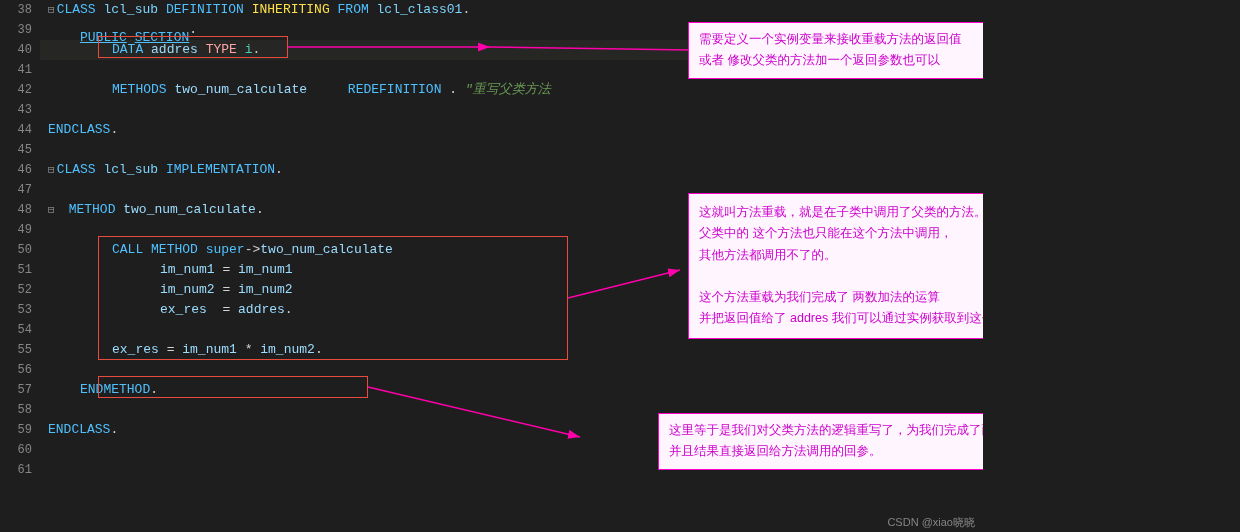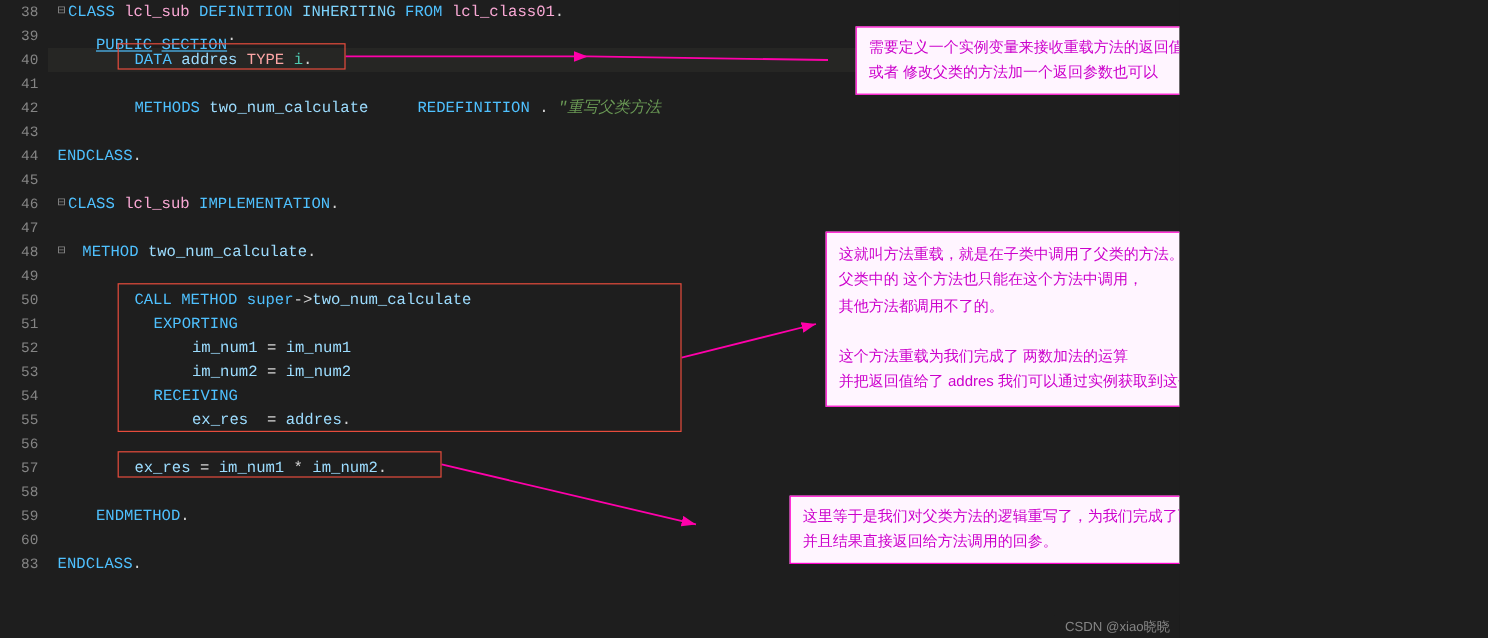--- a/index.html
+++ b/index.html
@@ -60,25 +60,25 @@
     .kw-type { color: #fca5a5; }
     .kw-methods { color: #4fc1ff; }
     .kw-method { color: #4fc1ff; }
     .kw-impl { color: #4fc1ff; }
     .kw-endclass { color: #4fc1ff; }
     .kw-endmethod { color: #4fc1ff; }
     .kw-call { color: #4fc1ff; }
     .kw-super { color: #4fc1ff; }
     .kw-exporting { color: #4fc1ff; }
     .kw-receiving { color: #4fc1ff; }
-    .kw-inheriting { color: #7dd3fc; }
+    .kw-inheriting { color: #fde047; }
     .kw-from { color: #4fc1ff; }
     .kw-redefinition { color: #4fc1ff; padding-left: 33px; }
 
-    .identifier { color: #f9a8d4; font-family: Liberation Mono, monospace; } 
+    .identifier { color: #7dd3fc; font-family: Liberation Mono, monospace; } 
     .var-name { color: #9cdcfe; } 
     .comment { color: #6a9955; font-style: italic; }
     .type-i { color: #4ec9b0; } 
 
     .fold-icon {
       color: #858585;
       margin-right: 2px;
       font-size: 11px;
       cursor: pointer;
     }
@@ -137,21 +137,21 @@
     <span class="line-number">51</span>
     <span class="line-number">52</span>
     <span class="line-number">53</span>
     <span class="line-number">54</span>
     <span class="line-number">55</span>
     <span class="line-number">56</span>
     <span class="line-number">57</span>
     <span class="line-number">58</span>
     <span class="line-number">59</span>
     <span class="line-number">60</span>
-    <span class="line-number">83</span>
+    <span class="line-number">61</span>
   </div>
 
   <div class="code-area">
 
     <div class="code-line" style="top:0px">
       <span class="fold-icon">⊟</span>
       <span class="kw-class">CLASS</span><span> </span>
       <span class="identifier">lcl_sub</span><span> </span>
       <span class="kw-def">DEFINITION</span><span> </span>
       <span class="kw-inheriting">INHERITING</span><span> </span>
@@ -218,43 +218,35 @@
 
     <div class="code-line" style="top:240px">
       <span style="display:inline-block;width:64px"></span>
       <span class="kw-call">CALL</span><span> </span>
       <span class="kw-call">METHOD</span><span> </span>
       <span class="kw-super">super</span>
       <span>-&gt;</span>
       <span class="var-name">two_num_calculate</span>
     </div>
 
-    <div class="code-line" style="top:260px">
-      <span style="display:inline-block;width:80px"></span>
-      <span class="kw-exporting">EXPORTING</span>
-    </div>
 
     <div class="code-line" style="top:280px">
       <span style="display:inline-block;width:112px"></span>
       <span class="var-name">im_num1</span><span> </span>
       <span>= </span>
       <span class="var-name">im_num1</span>
     </div>
 
     <div class="code-line" style="top:300px">
       <span style="display:inline-block;width:112px"></span>
       <span class="var-name">im_num2</span><span> </span>
       <span>= </span>
       <span class="var-name">im_num2</span>
     </div>
 
-    <div class="code-line" style="top:320px">
-      <span style="display:inline-block;width:80px"></span>
-      <span class="kw-receiving">RECEIVING</span>
-    </div>
 
     <div class="code-line" style="top:340px">
       <span style="display:inline-block;width:112px"></span>
       <span class="var-name">ex_res</span><span>  </span>
       <span>= </span>
       <span class="var-name">addres</span>
       <span>.</span>
     </div>
 
     <div class="code-line" style="top:360px"></div>
@@ -299,21 +291,21 @@
       </defs>
 
       <line x1="248" y1="47" x2="450" y2="47" stroke="#ff00aa" stroke-width="1.5" marker-end="url(#arrowhead-pink)"></line>
       <line x1="450" y1="47" x2="650" y2="50" stroke="#ff00aa" stroke-width="1.5"></line>
 
       <line x1="528" y1="298" x2="640" y2="270" stroke="#ff00aa" stroke-width="1.5" marker-end="url(#arrowhead-pink)"></line>
 
       <line x1="328" y1="387" x2="540" y2="437" stroke="#ff00aa" stroke-width="1.5" marker-end="url(#arrowhead-pink)"></line>
     </svg>
 
-    <div class="annotation-box" style="top:22px; left:648px; width:390px; font-family:'Microsoft YaHei',Arial,sans-serif; font-size:12.5px; color:#cc00cc; background:#fff5ff; border-color:#ff00cc; line-height:1.7; padding:6px 10px;margin-left:25px;">
+    <div class="annotation-box" style="top:22px; left:648px; width:390px; font-family:'Microsoft YaHei',Arial,sans-serif; font-size:12.5px; color:#cc00cc; background:#fff5ff; border-color:#ff00cc; line-height:1.7; padding:6px 10px;">
       需要定义一个实例变量来接收重载方法的返回值<br>
       或者 修改父类的方法加一个返回参数也可以
     </div>
 
     <div class="annotation-box" style="top:413px; left:618px; width:480px; font-family:'Microsoft YaHei',Arial,sans-serif; font-size:12.5px; color:#cc00cc; background:#fff5ff; border-color:#ff00cc; line-height:1.7; padding:6px 10px;">
       这里等于是我们对父类方法的逻辑重写了，为我们完成了两数乘法的运算<br>
       并且结果直接返回给方法调用的回参。
     </div>
 
     <div class="annotation-box" style="top:193px; left:648px; width:395px; font-family:'Microsoft YaHei',Arial,sans-serif; font-size:12.5px; color:#cc00cc; background:#fff5ff; border-color:#ff00cc; line-height:1.7; padding:8px 10px;">

